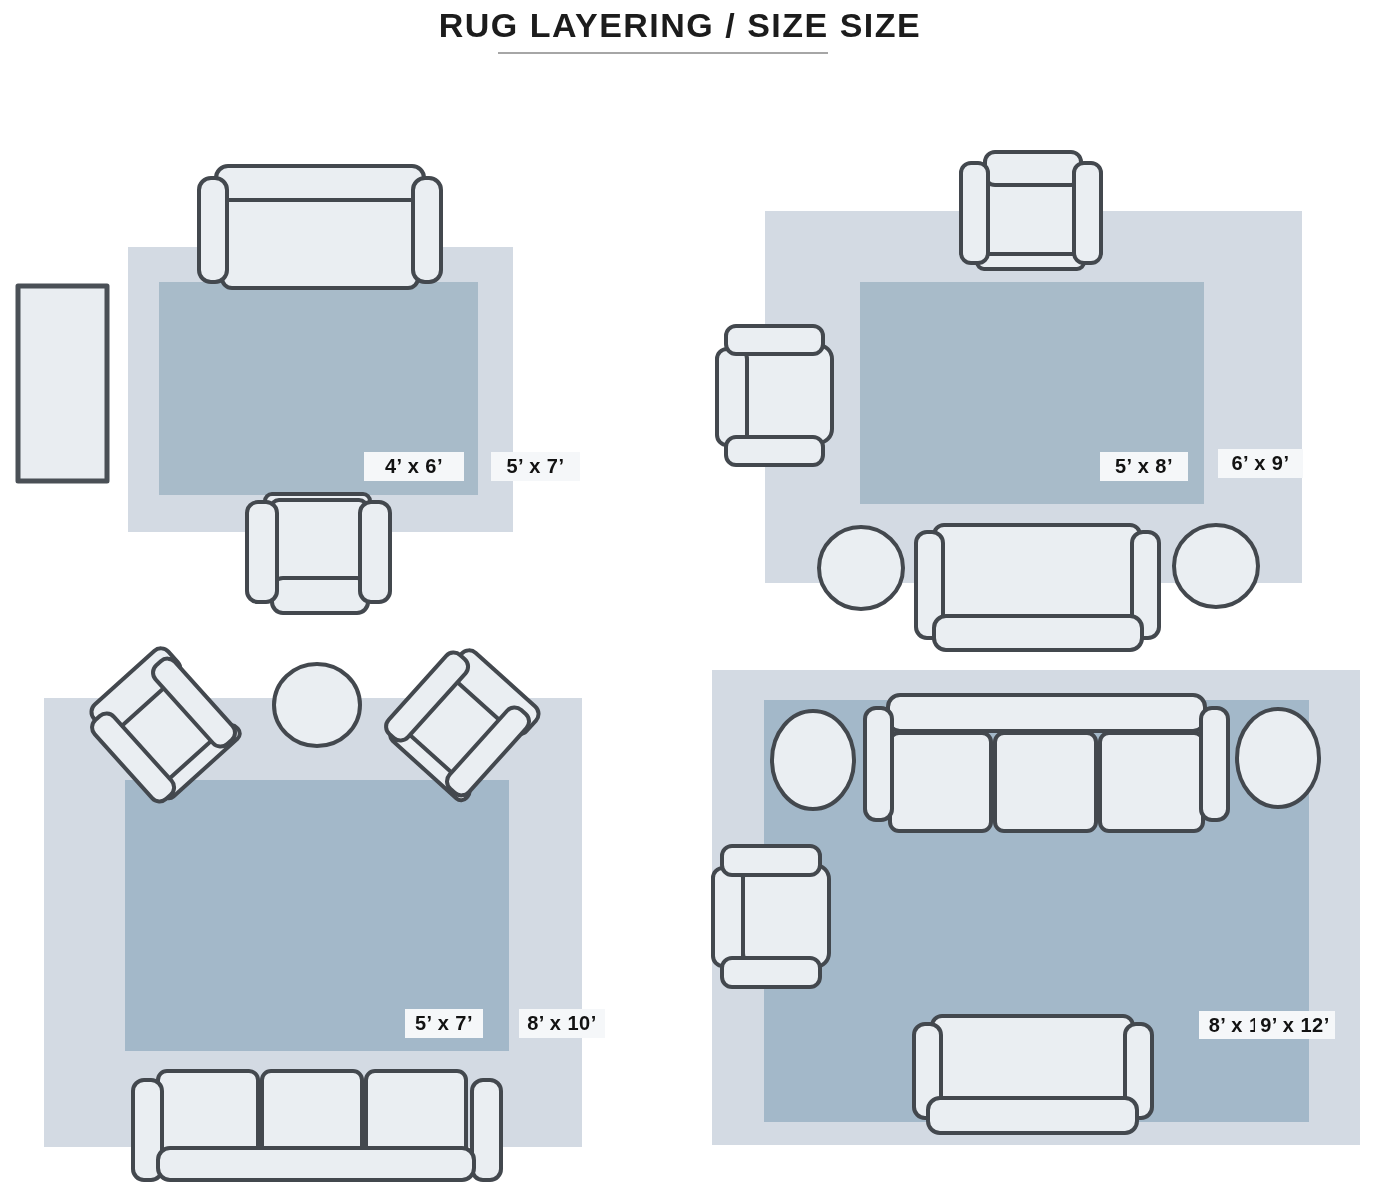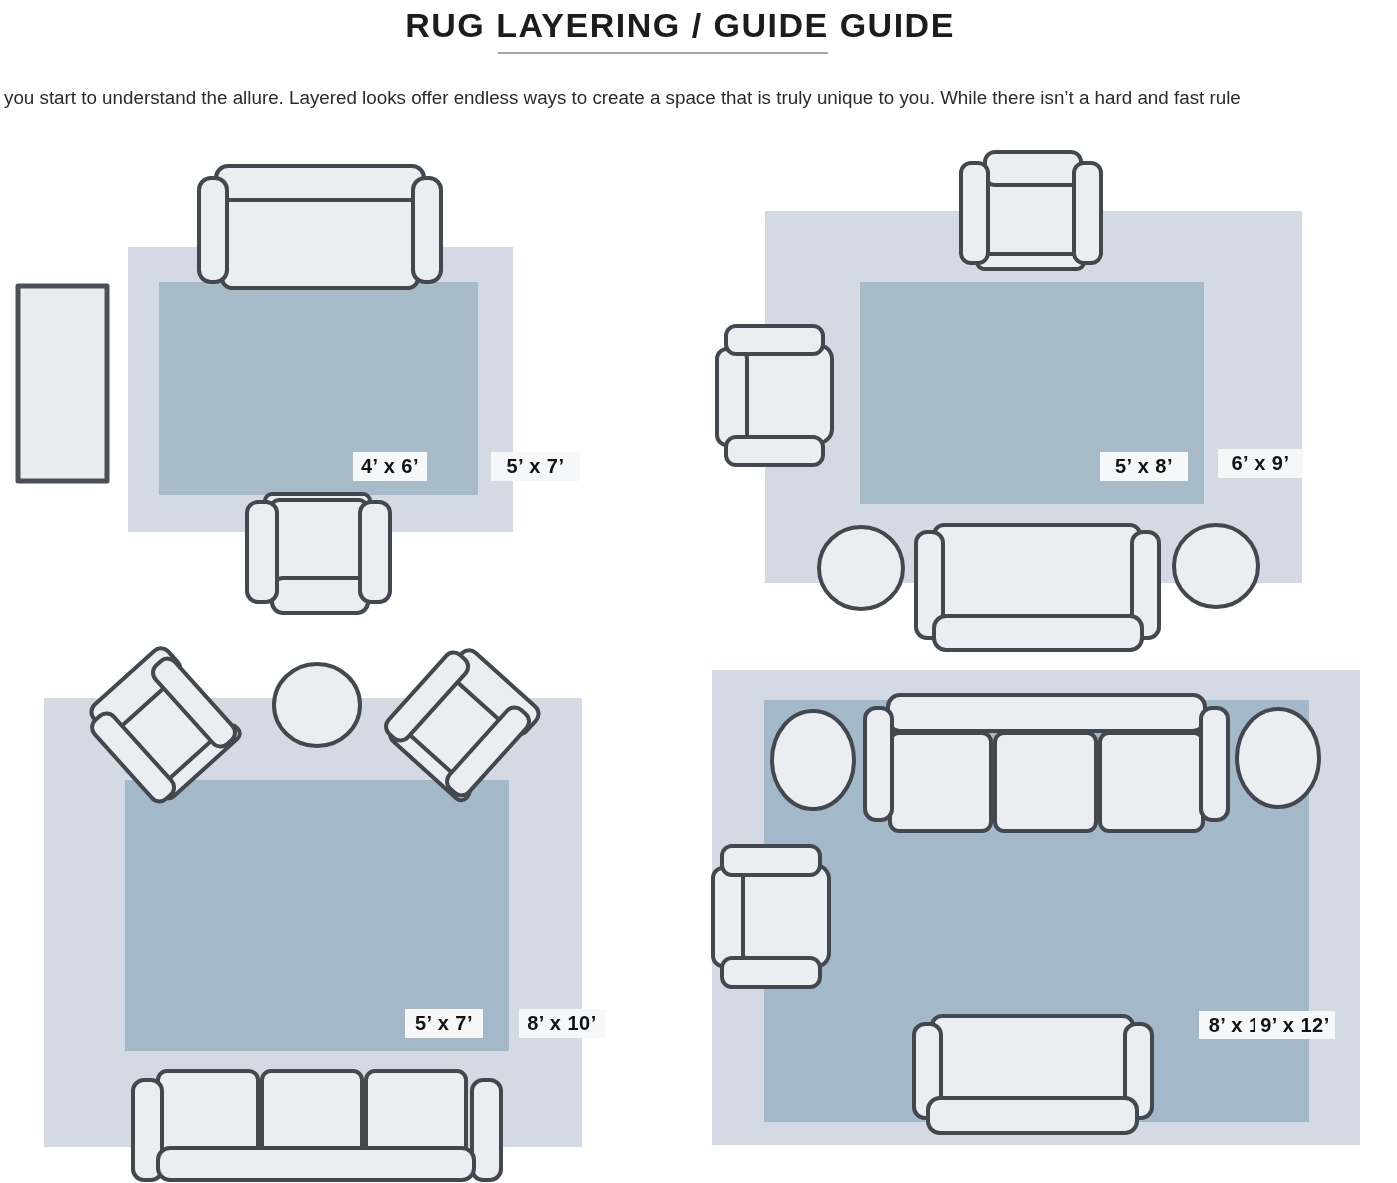--- a/index.html
+++ b/index.html
@@ -31,25 +31,24 @@
     display:flex; align-items:center; justify-content:center;
     font-size:20px; font-weight:700; white-space:nowrap; overflow:visible;
     letter-spacing:0.5px;
   }
 </style>
 </head>
 <body>
 
 <div class="page">
 
-  <div class="title">RUG LAYERING / GUIDE GUIDE</div>
+  <div class="title">RUG LAYERING / SIZE SIZE</div>
   <div class="title-underline"></div>
 
   <div class="intro">
-    <div>you start to understand the allure. Layered looks offer endless ways to create a space that is truly unique to you. While there isn’t a hard and fast rule</div>
   </div>
 
   <svg class="panel" style="left:10px; top:145px;" width="600" height="505" viewBox="10 145 600 505">
     <rect class="rug-outer" x="128" y="247" width="385" height="285"></rect>
     <rect class="rug-inner-top" x="159" y="282" width="319" height="213"></rect>
     <rect class="furn-thick" x="18" y="286" width="89" height="195"></rect>
     <g>
       <rect class="furn" x="222" y="196" width="196" height="92" rx="10"></rect>
       <rect class="furn" x="216" y="166" width="208" height="34" rx="12"></rect>
       <rect class="furn" x="199" y="178" width="28" height="104" rx="12"></rect>
@@ -138,21 +137,21 @@
       <rect class="furn" x="722" y="958" width="98" height="29" rx="10"></rect>
     </g>
     <g>
       <rect class="furn" x="932" y="1016" width="201" height="88" rx="10"></rect>
       <rect class="furn" x="914" y="1024" width="27" height="94" rx="11"></rect>
       <rect class="furn" x="1125" y="1024" width="27" height="94" rx="11"></rect>
       <rect class="furn" x="928" y="1098" width="209" height="35" rx="12"></rect>
     </g>
   </svg>
 
-  <div class="size-label" style="left:353px; top:452px; width:74px; height:29px;">4’ x 6’</div>
+  <div class="size-label" style="left:364px; top:452px; width:100px; height:29px;">4’ x 6’</div>
   <div class="size-label" style="left:491px; top:452px; width:89px; height:29px;">5’ x 7’</div>
 
   <div class="size-label" style="left:1100px; top:452px; width:88px; height:29px;">5’ x 8’</div>
   <div class="size-label" style="left:1218px; top:449px; width:85px; height:29px;">6’ x 9’</div>
 
   <div class="size-label" style="left:405px; top:1009px; width:78px; height:29px;">5’ x 7’</div>
   <div class="size-label" style="left:519px; top:1009px; width:86px; height:29px;">8’ x 10’</div>
 
   <div class="size-label" style="left:1199px; top:1011px; width:89px; height:28px;">8’ x 10’</div>
   <div class="size-label" style="left:1255px; top:1011px; width:80px; height:28px;text-align:center;">9’ x 12’</div>

